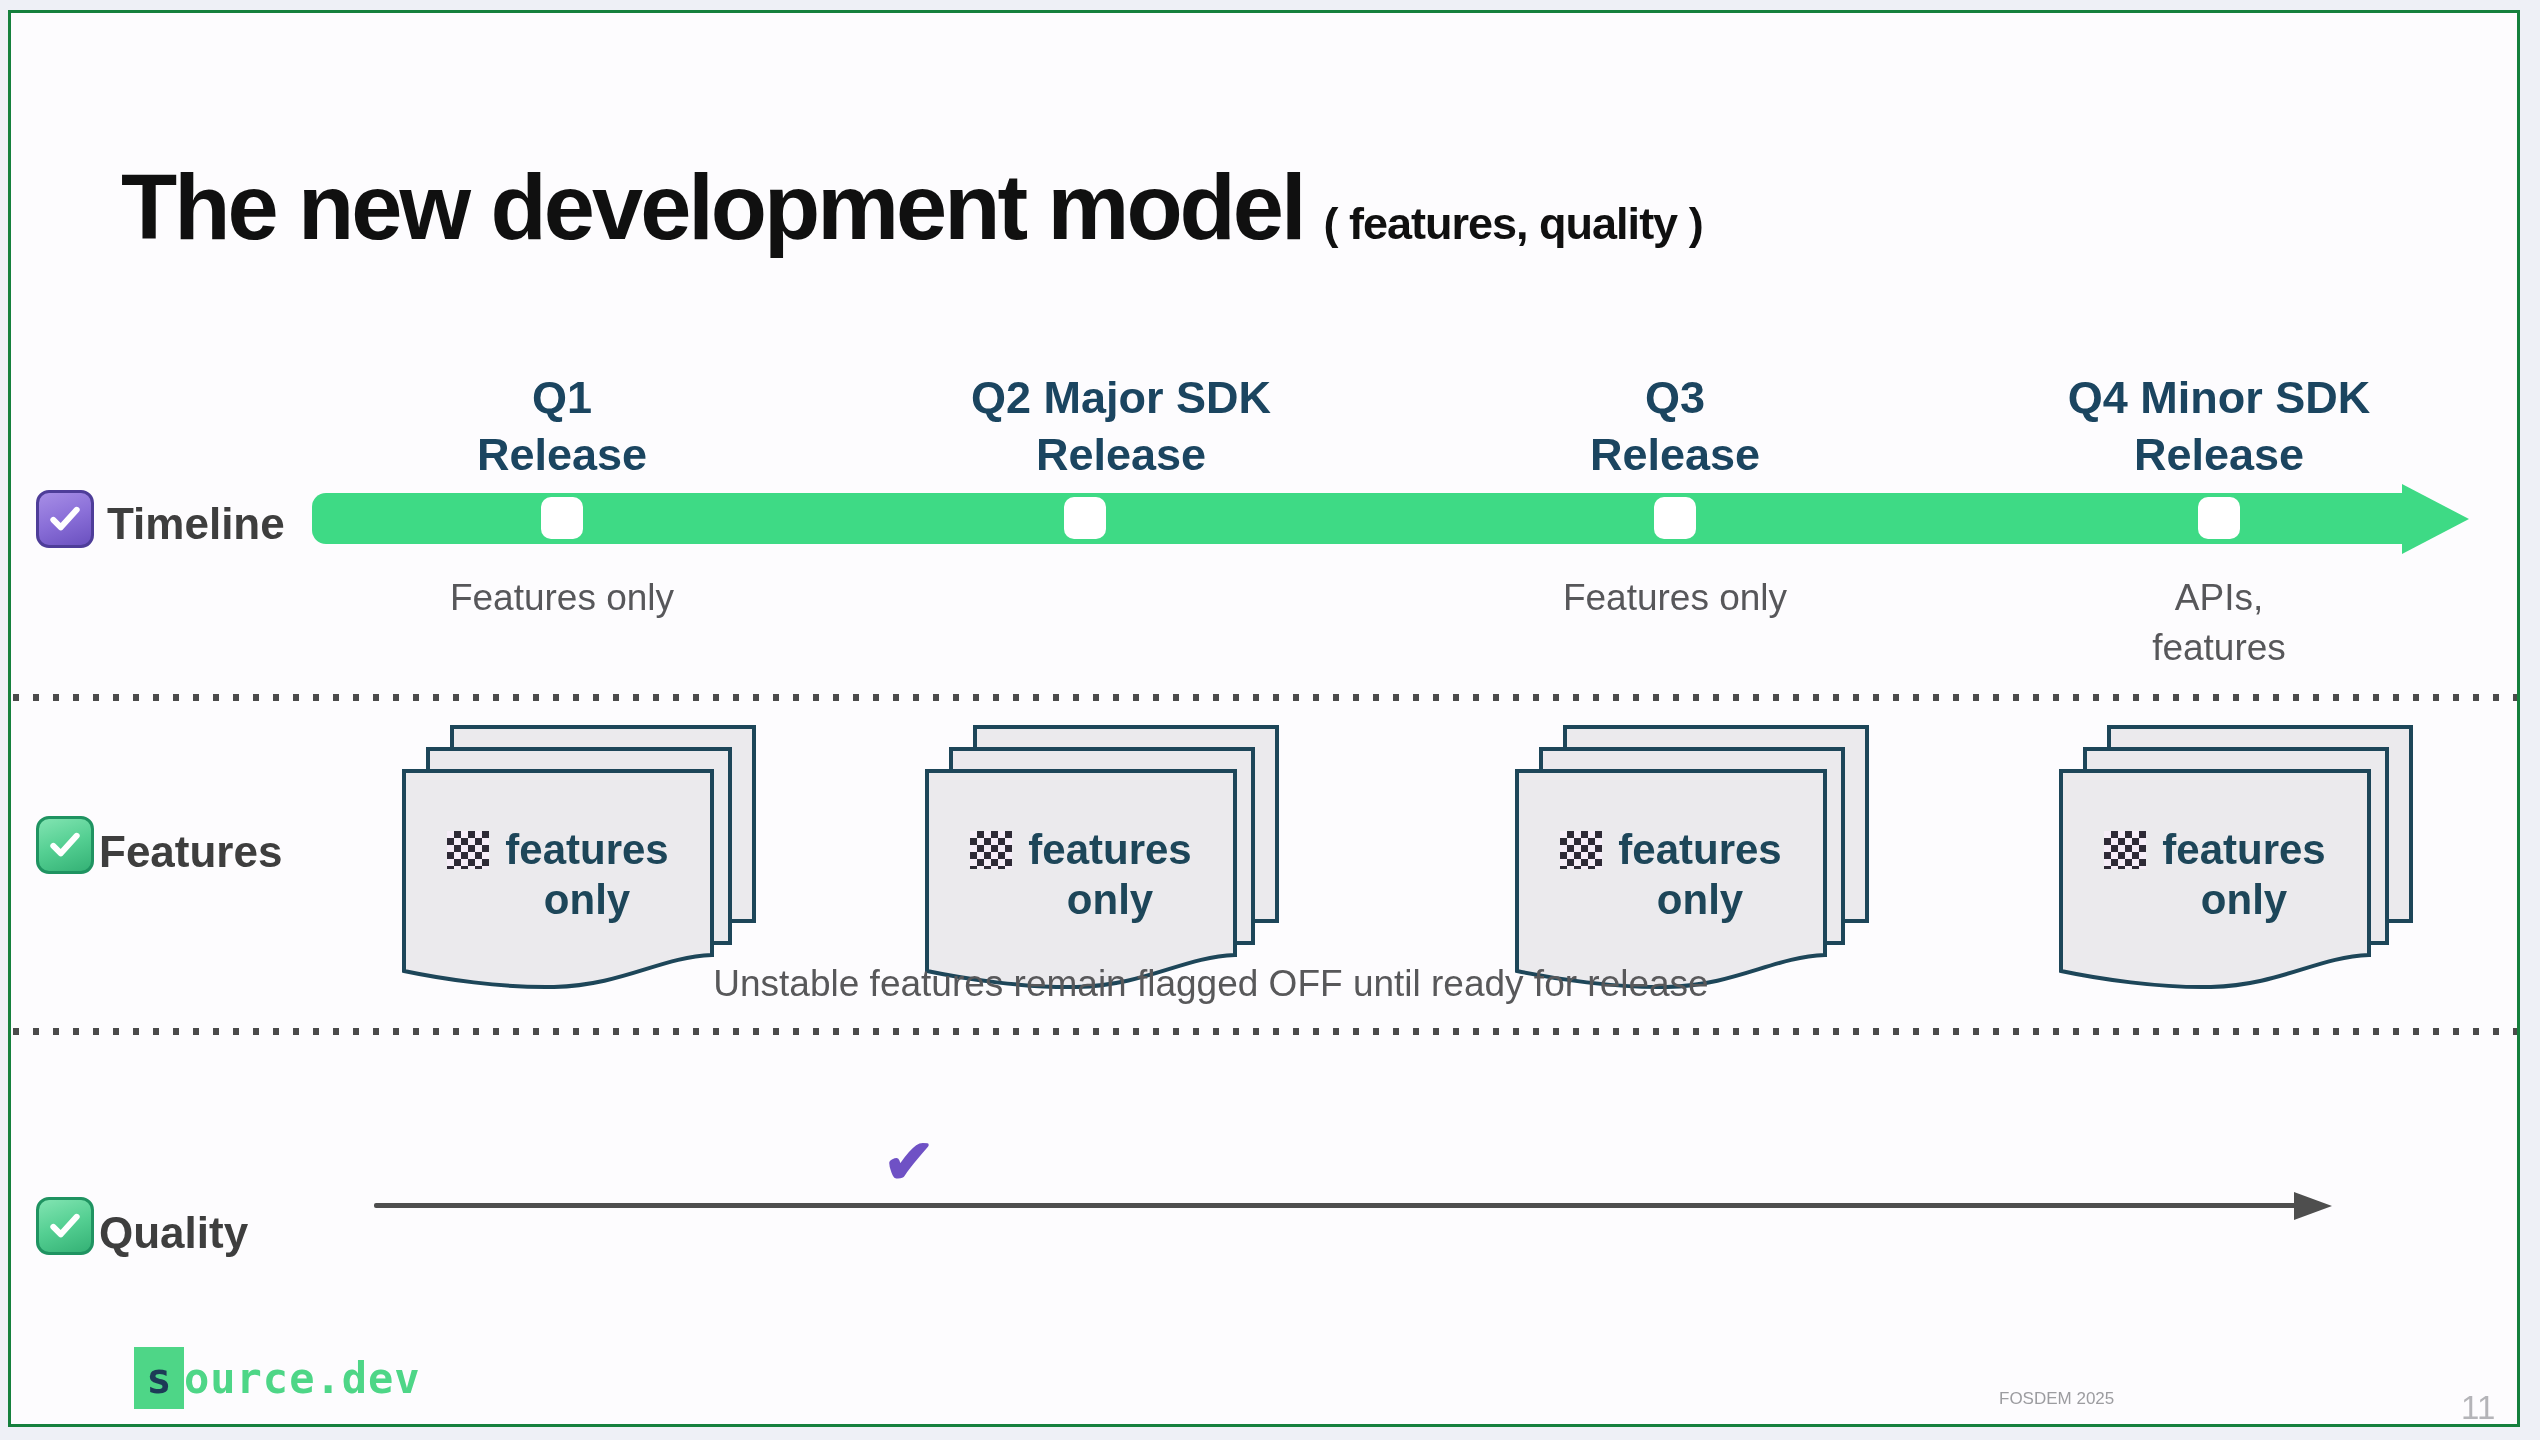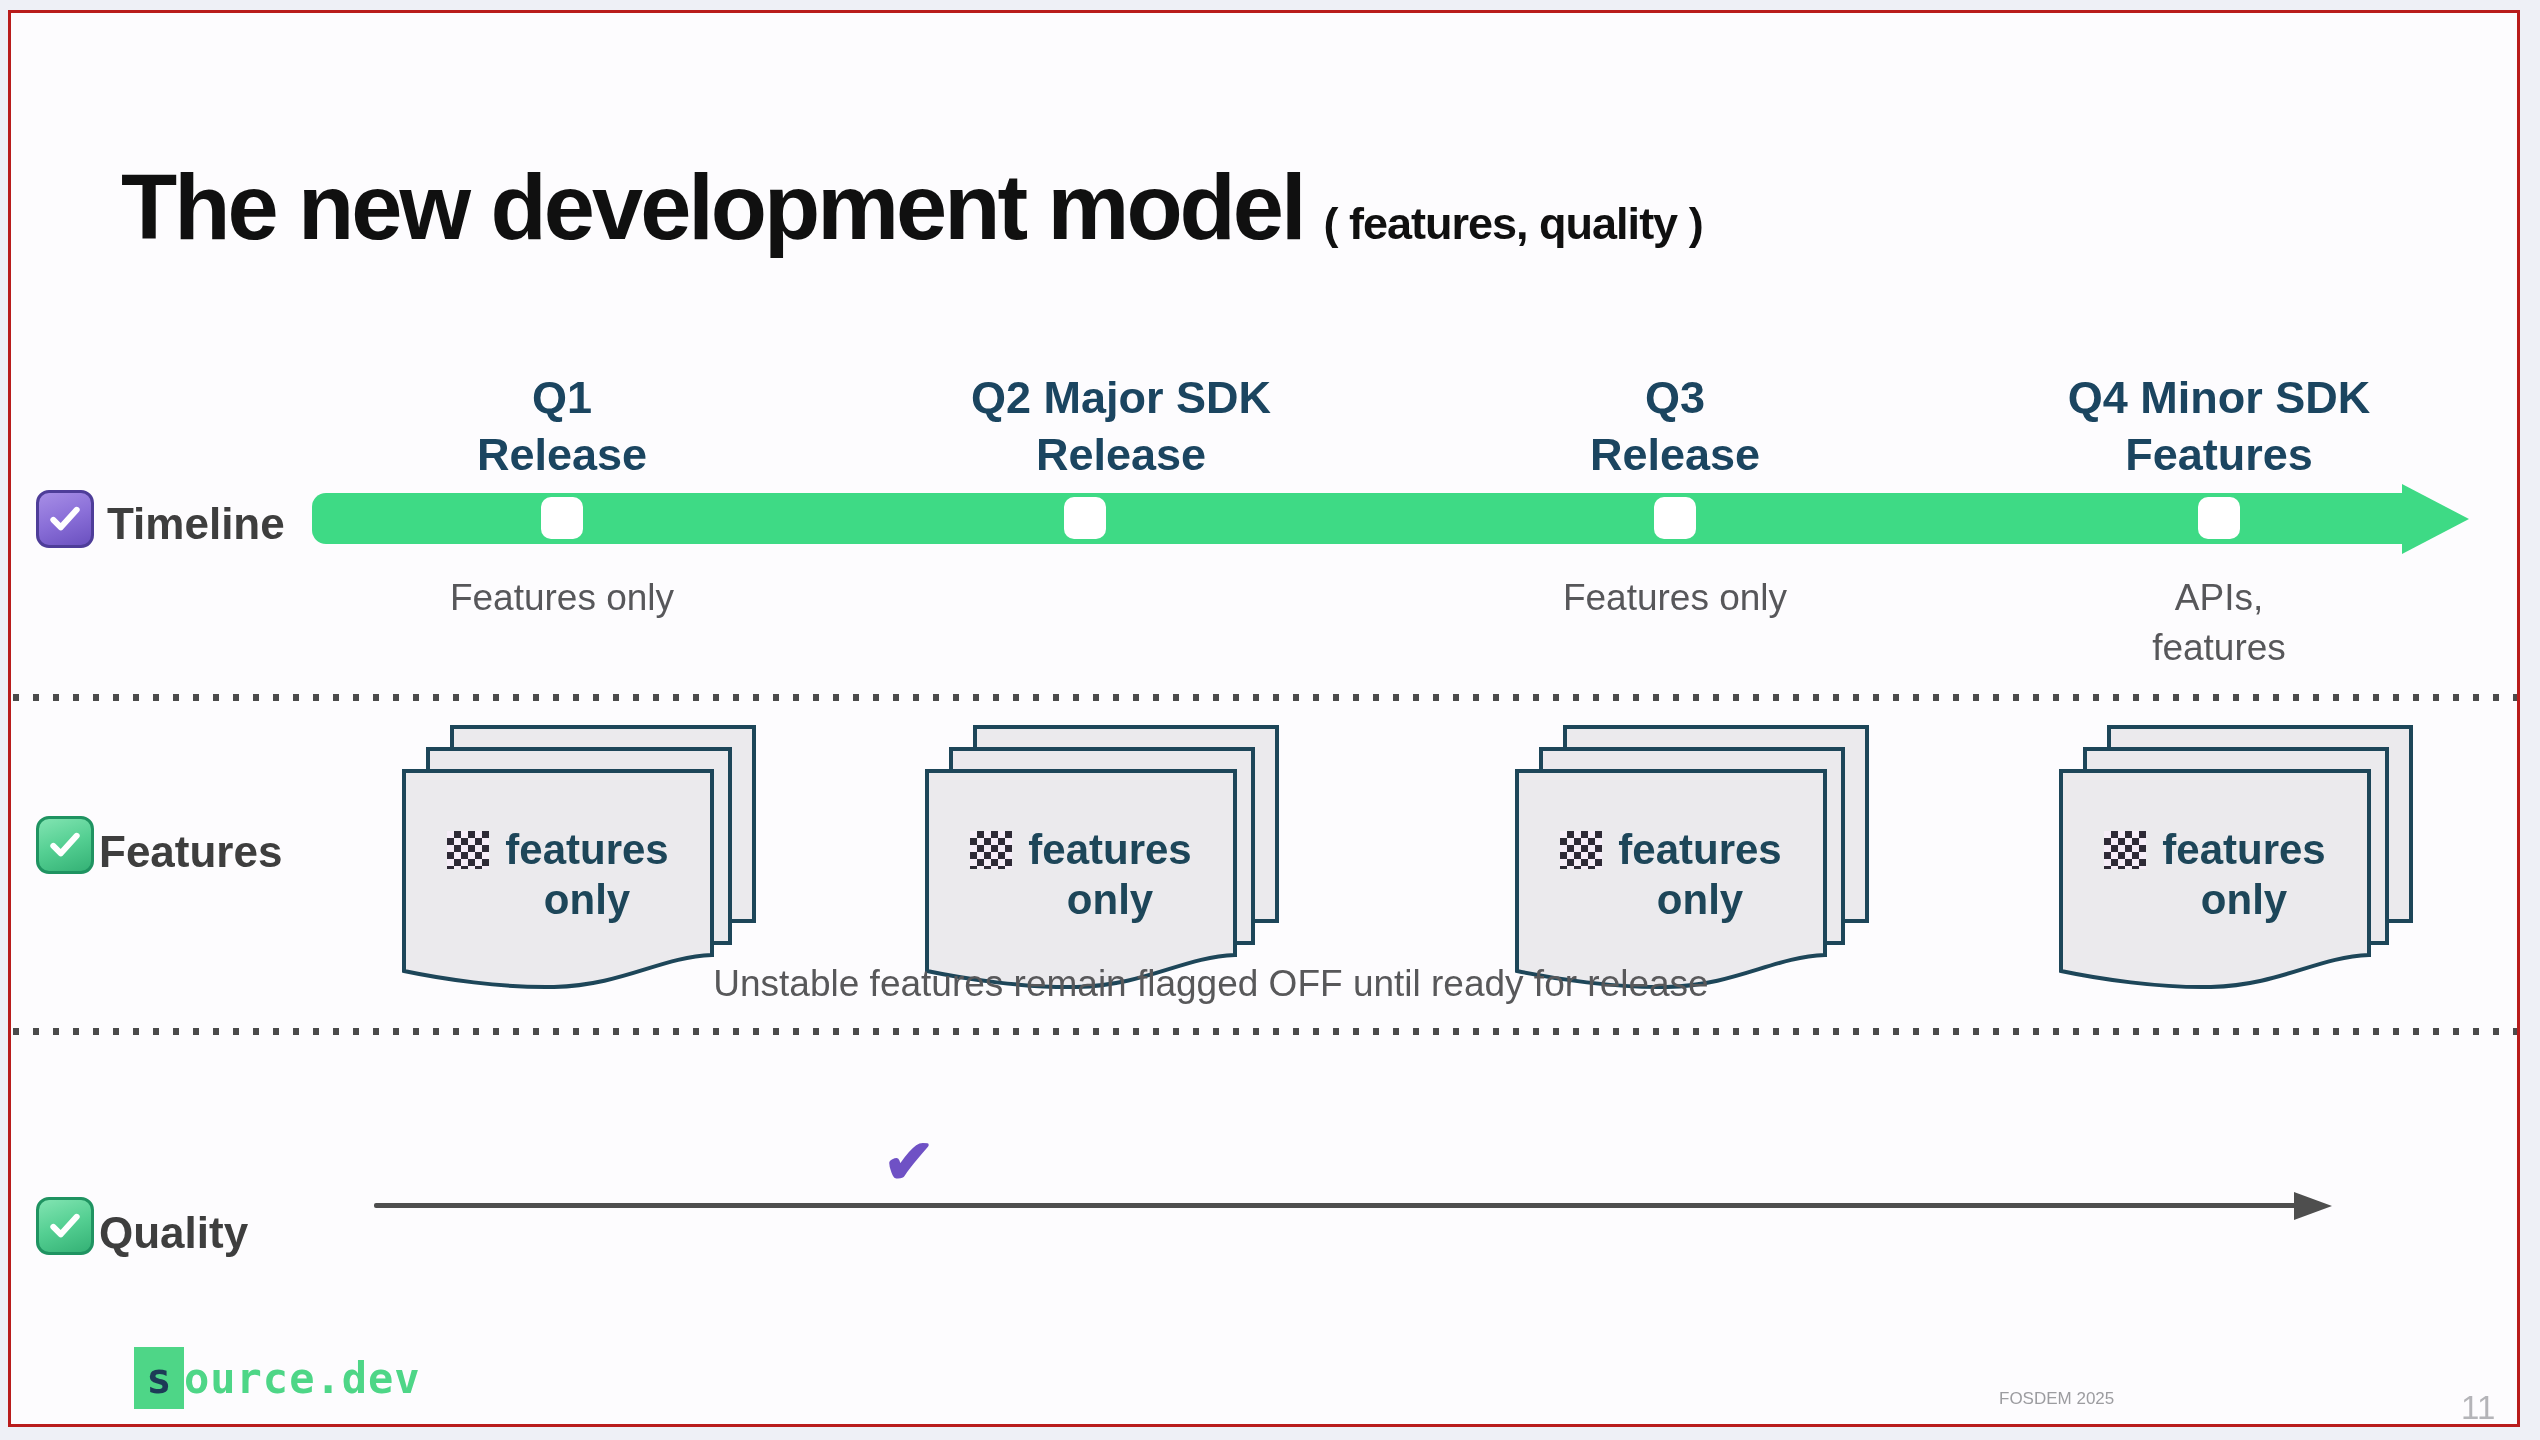--- a/index.html
+++ b/index.html
@@ -3,21 +3,21 @@
 <meta charset="utf-8">
 <style>
   html,body{margin:0;padding:0;}
   body{
     width:2540px;height:1440px;position:relative;overflow:hidden;
     background:#eef0f6;
     font-family:"Liberation Sans",sans-serif;
   }
   .slide{
     position:absolute;left:8px;top:10px;width:2512px;height:1417px;
-    background:#fdfcfe;border:3px solid #b91c1c;box-sizing:border-box;
+    background:#fdfcfe;border:3px solid #15803d;box-sizing:border-box;
   }
   .abs{position:absolute;}
 
   
   .title{
     left:110px;top:142px;margin:0;font-size:92px;font-weight:bold;
     color:#101010;letter-spacing:-3px;white-space:nowrap;
   }
   .subtitle{font-size:45px;letter-spacing:-1px;margin-left:20px;font-weight:bold;}
 
@@ -122,21 +122,21 @@
 
   <h1 class="abs title"><span>The new development model</span><span class="subtitle">( features, quality )</span></h1>
 
   <div class="abs ms-head" style="left:281px;">Q1
 Release</div>
   <div class="abs ms-head" style="left:840px;">Q2 Major SDK
 Release</div>
   <div class="abs ms-head" style="left:1394px;">Q3
 Release</div>
   <div class="abs ms-head" style="left:1938px;">Q4 Minor SDK
-Features</div>
+Release</div>
 
   <div class="abs cb purple" style="left:25px;top:477px;">
     <svg viewBox="0 0 24 24">
         <path d="M5 12.5l4.5 4.5L19 6.5" stroke="#fff" stroke-width="3.6" fill="none" stroke-linecap="round" stroke-linejoin="round"></path>
       </svg>
   </div>
   <div class="abs row-label" style="left:96px;top:486px;">Timeline</div>
 
   <div class="abs tl-bar"></div>
   <div class="abs tl-head"></div>

